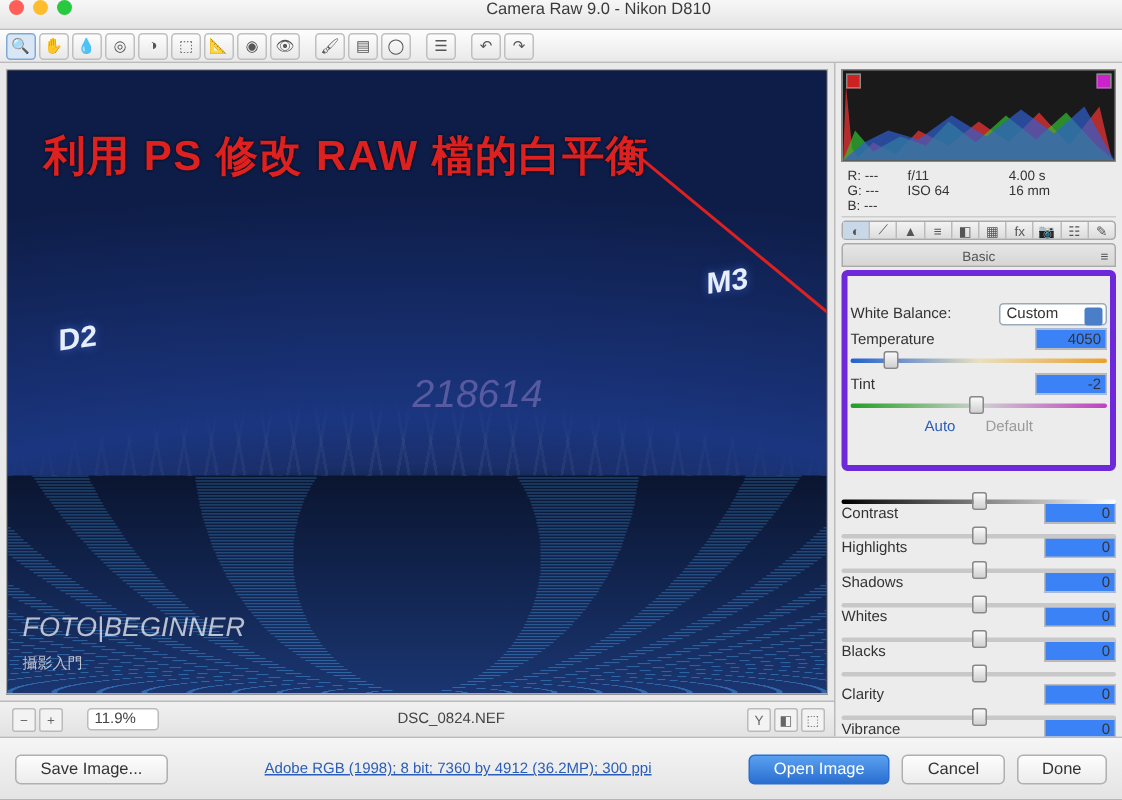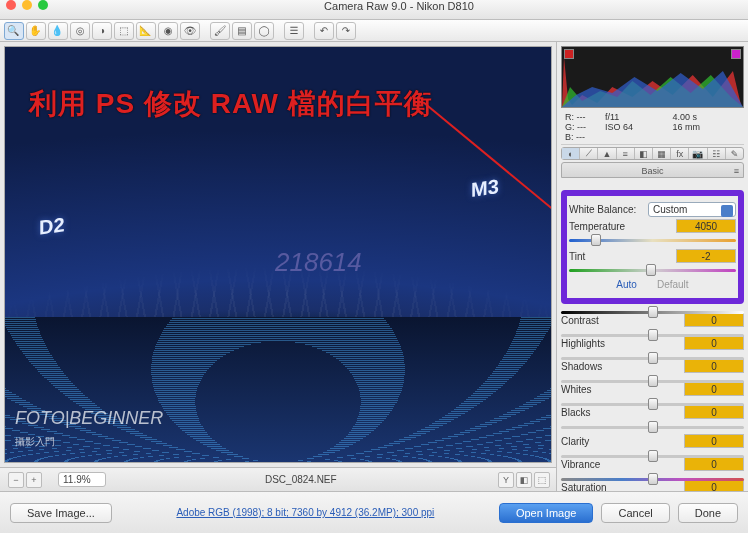--- a/index.html
+++ b/index.html
@@ -53,31 +53,31 @@
 .warn.l { left: 2px; background: #c22; } .warn.r { right: 2px; background: #c2c; }
 
 .readout { font-size: 9px; color: #333; padding: 2px 4px; border-bottom: 1px solid #ccc; margin-bottom: 2px; display: grid; grid-template-columns: 40px 1fr 1fr; }
 .readout div { white-space: nowrap; }
 
 .tabstrip { display: flex; background: linear-gradient(#f3f3f3,#dcdcdc); border: 1px solid #aaa; border-radius: 3px; height: 18px; margin-bottom: 2px; }
 .tab { flex:1; border-right: 1px solid #bbb; display:flex; align-items:center; justify-content:center; font-size:9px; color:#555; cursor:pointer; }
 .tab:last-child { border-right: none; }
 .tab.active { background: #c9d8e8; }
 
-.panel-title { height: 16px; background: linear-gradient(#e6e6e6,#d6d6d6); border: 1px solid #aaa; border-radius: 3px 3px 0 0; text-align: center; font-size: 9px; color: #555; line-height: 16px; margin-bottom: 12px; position:relative; }
+.panel-title { height: 16px; background: linear-gradient(#e6e6e6,#d6d6d6); border: 1px solid #aaa; border-radius: 3px 3px 0 0; text-align: center; font-size: 9px; color: #555; line-height: 16px; margin-bottom: 2px; position:relative; }
 .panel-title::after { content:"≡"; position:absolute; right:4px; }
 
-.highlight-box { border: 6px solid #6d28d9; border-radius: 4px; padding: 4px 2px; margin-bottom: 2px; }
+.highlight-box { border: 4px solid #6d28d9; border-radius: 4px; padding: 16px 2px; margin-bottom: 14px; }
 
 .row { display: flex; align-items: center; margin: 2px 0; font-size: 10px; color: #333; }
 .row .lbl { flex: 1; }
-.select { border: 1px solid #9ab; background: #fff; font-size: 10px; padding: 1px 4px; border-radius: 3px; width: 88px; position:relative; }
+.select { border: 1px solid #9ab; background: #fff; font-size: 10px; padding: 1px 4px; border-radius: 3px; width: 72px; position:relative; }
 .select::after { content:""; position:absolute; right:2px; top:2px; width:12px; height:12px; background:#4a7ec9; border-radius:2px; }
 
-.valbox { width: 60px; border: 1px solid #bbb; background: #eab308; text-align: center; padding: 0 3px; font-size: 10px; height: 14px; line-height: 14px; }
+.valbox { width: 48px; border: 1px solid #bbb; background: #3b82f6; text-align: right; padding: 0 3px; font-size: 10px; height: 14px; line-height: 14px; }
 
 .slider { width: 100%; height: 10px; position: relative; margin: 1px 0 4px 0; }
 .track { position: absolute; left: 0; right: 0; top: 4px; height: 3px; background: #c8c8c8; border-radius: 2px; }
 .track.grad-temp { background: linear-gradient(to right, #2060d0, #e8e0c0, #e8a030); }
 .track.grad-tint { background: linear-gradient(to right, #20a020, #d0d0d0, #c040c0); }
 .track.grad-exp { background: linear-gradient(to right, #000, #fff); }
 .track.grad-vib { background: linear-gradient(to right, #888, #4a7ec9, #c050c0, #d05050); }
 .thumb { position: absolute; top: -1px; width: 10px; height: 12px; background: linear-gradient(#fafafa,#d0d0d0); border: 1px solid #888; border-radius: 2px; transform: translateX(-50%); }
 
 .autorow { display:flex; justify-content:center; gap: 20px; font-size: 10px; margin: 2px 0 4px; }

